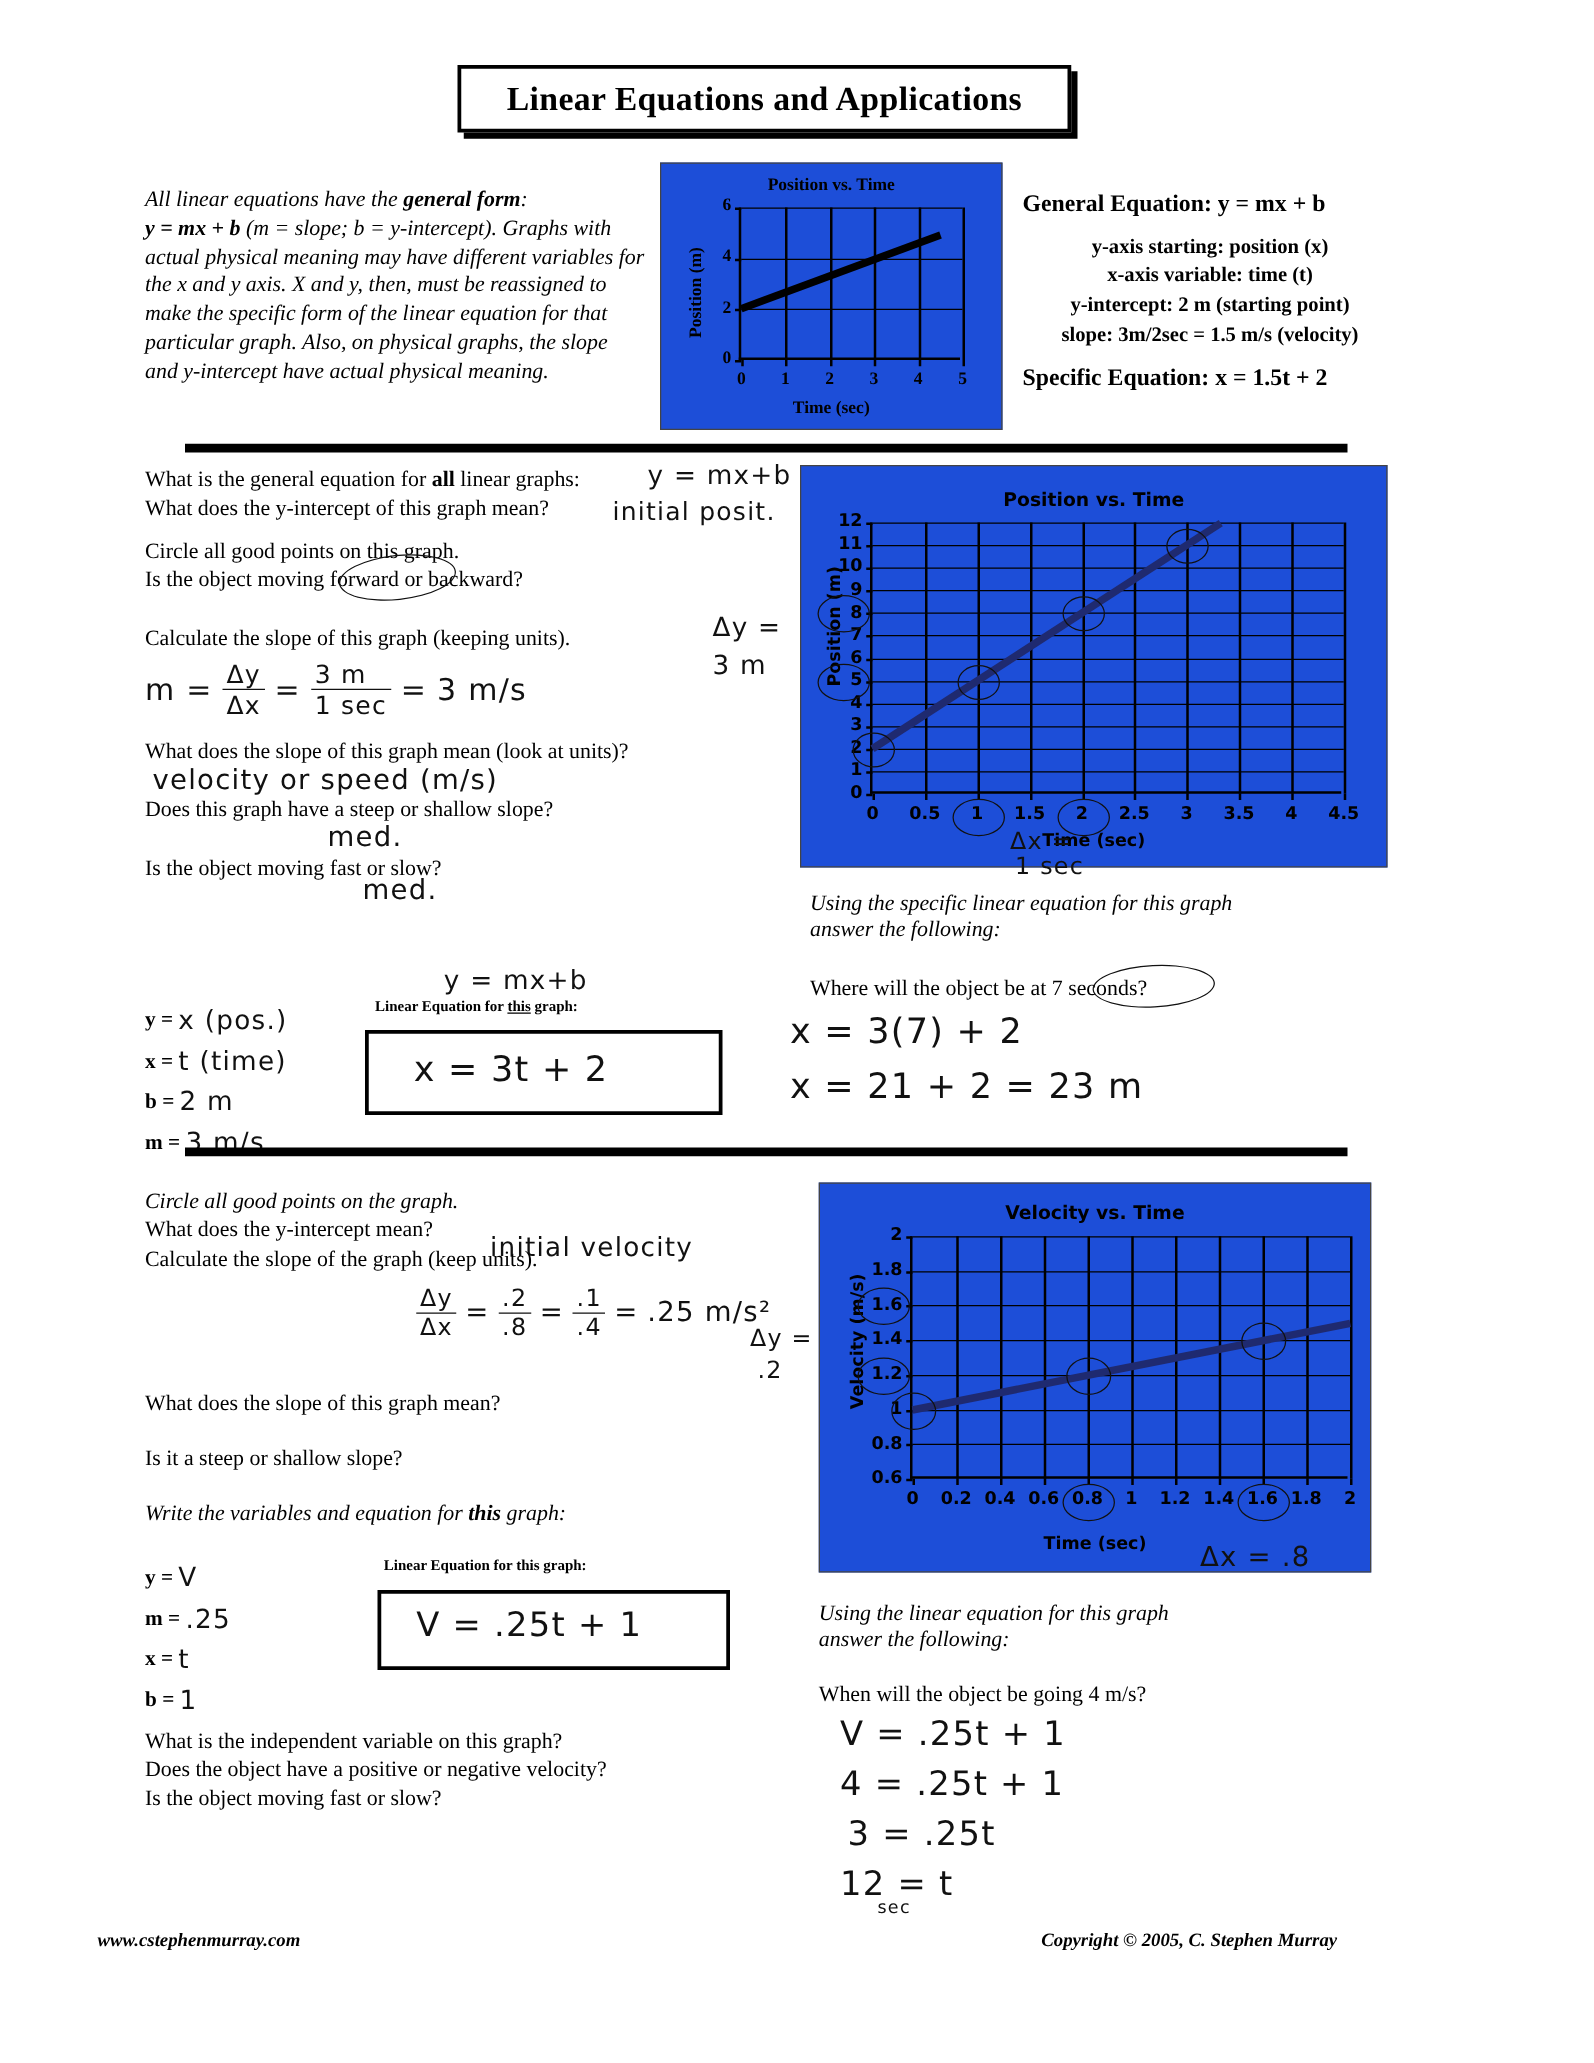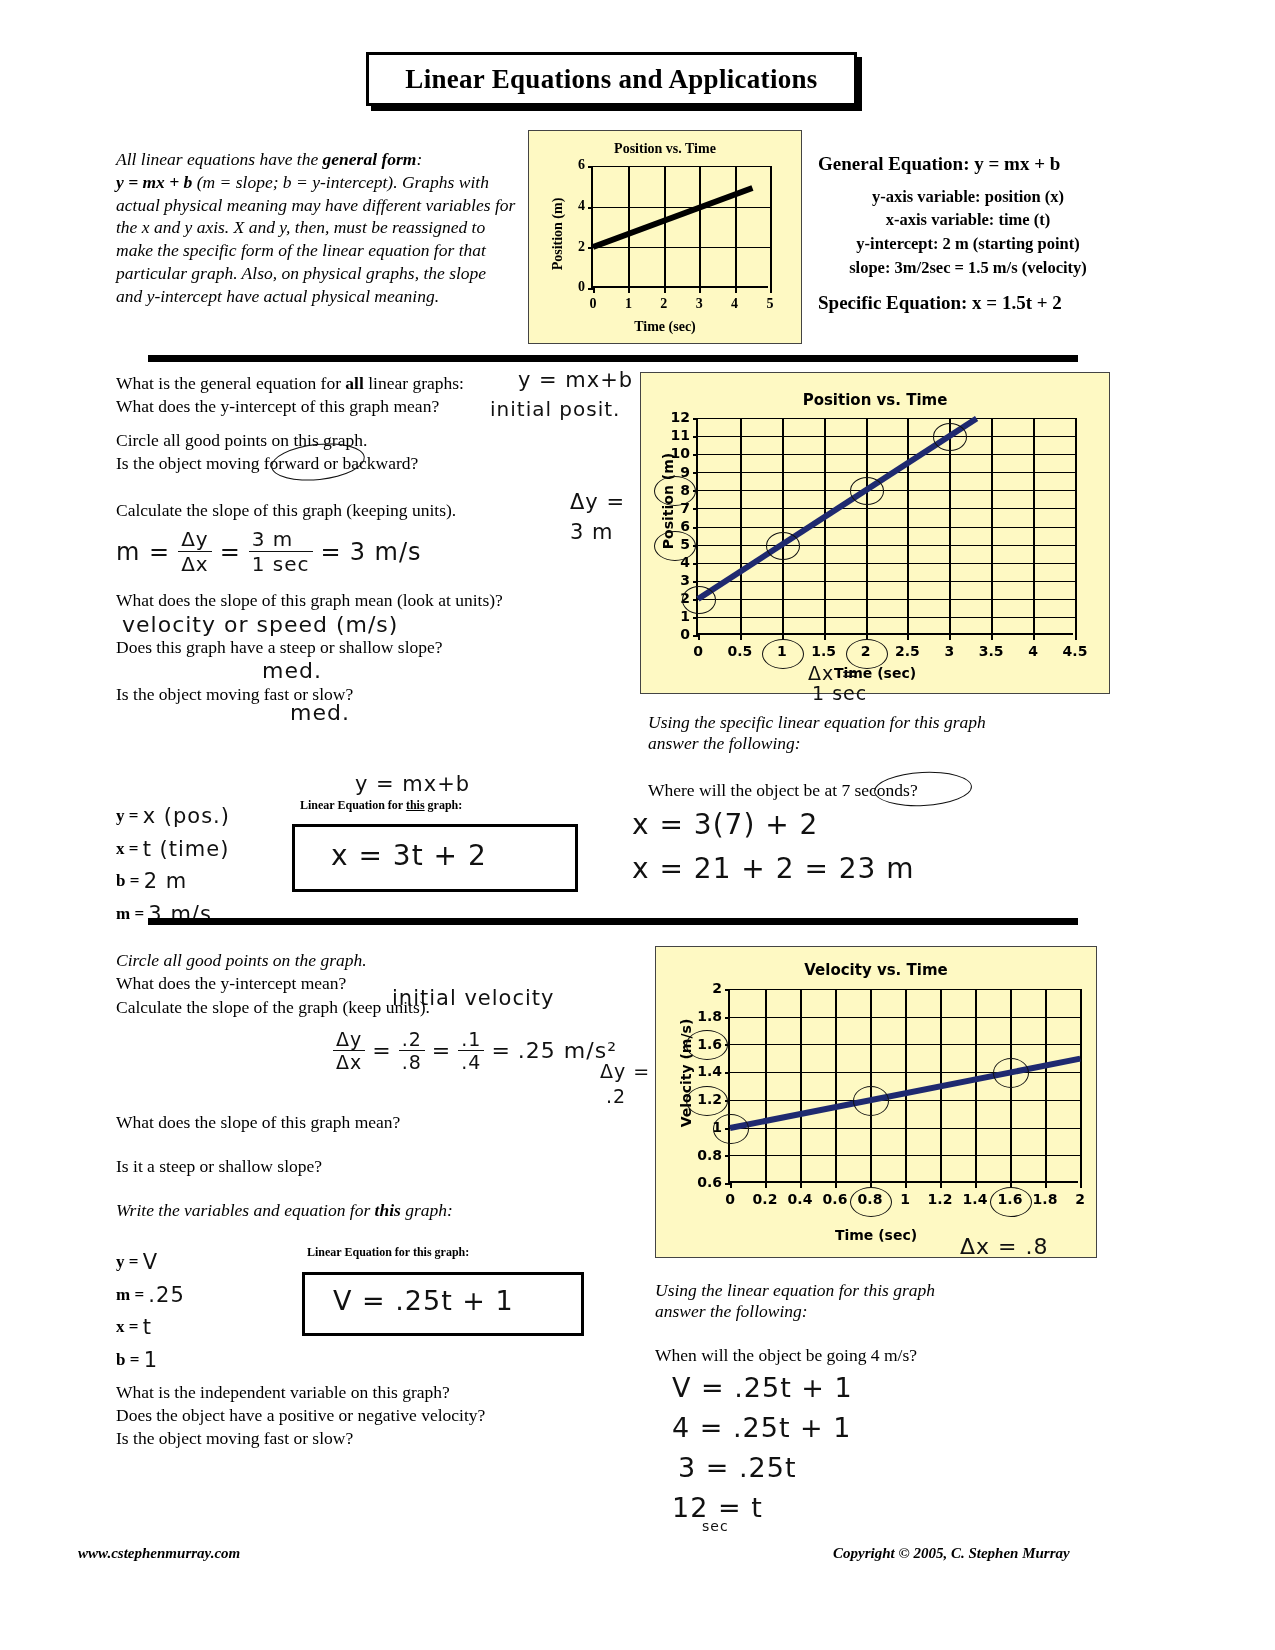--- a/index.html
+++ b/index.html
@@ -15,21 +15,21 @@
 
   .right-block{position:absolute;left:818px;top:150px;width:300px;font-weight:bold;}
   .right-block .ge{font-size:19px;line-height:1.5;}
   .right-block .mid{font-size:16.5px;text-align:center;line-height:1.45;margin-top:6px;}
   .right-block .se{font-size:19px;margin-top:12px;}
 
   
   .rule{position:absolute;height:7px;background:#000;}
 
   
-  .chartbox{position:absolute;border:1px solid #444;background:#fef9c3;}
+  .chartbox{position:absolute;border:1px solid #444;background:#1d4ed8;}
   .charttitle{position:absolute;width:100%;text-align:center;font-weight:bold;}
   .plot{position:absolute;border-left:2px solid #000;border-bottom:2px solid #000;}
   .gl{position:absolute;background:#000;}
   .ylab{position:absolute;transform-origin:center;transform:rotate(-90deg);font-weight:bold;white-space:nowrap;}
   .xlab{position:absolute;text-align:center;font-weight:bold;width:100%;}
   .tickY{position:absolute;text-align:right;font-weight:bold;}
   .tickX{position:absolute;text-align:center;font-weight:bold;}
   .dataline{position:absolute;transform-origin:0 50%;}
 
   
@@ -63,21 +63,21 @@
 
   <div class="intro">
     <span>All linear equations have the </span><b>general form</b><span>:</span><br>
     <b>y = mx + b</b><span> (m = slope; b = y-intercept).</span>
     <span>Graphs with actual physical meaning may have different variables for the x and y axis.  X and y, then,  must be reassigned to make the specific form of the linear equation for that  particular graph.   Also, on physical graphs, the slope and y-intercept have actual physical meaning.</span>
   </div>
 
   <div class="right-block">
     <div class="ge">General Equation: y = mx + b</div>
     <div class="mid">
-      <div>y-axis variable: position (x)</div>
+      <div>y-axis starting: position (x)</div>
       <div>x-axis variable: time (t)</div>
       <div>y-intercept: 2 m (starting point)</div>
       <div>slope: 3m/2sec = 1.5 m/s (velocity)</div>
     </div>
     <div class="se">Specific Equation: x = 1.5t + 2</div>
   </div>
 
   <div class="chartbox" id="chart-top" style="left:528px;top:130px;width:272px;height:212px;">
     <div class="charttitle" style="top:10px;font-size:14px;">Position  vs. Time</div>
     <div class="ylab" style="left:-26px;top:95px;width:110px;text-align:center;font-size:14px;">Position (m)</div>

